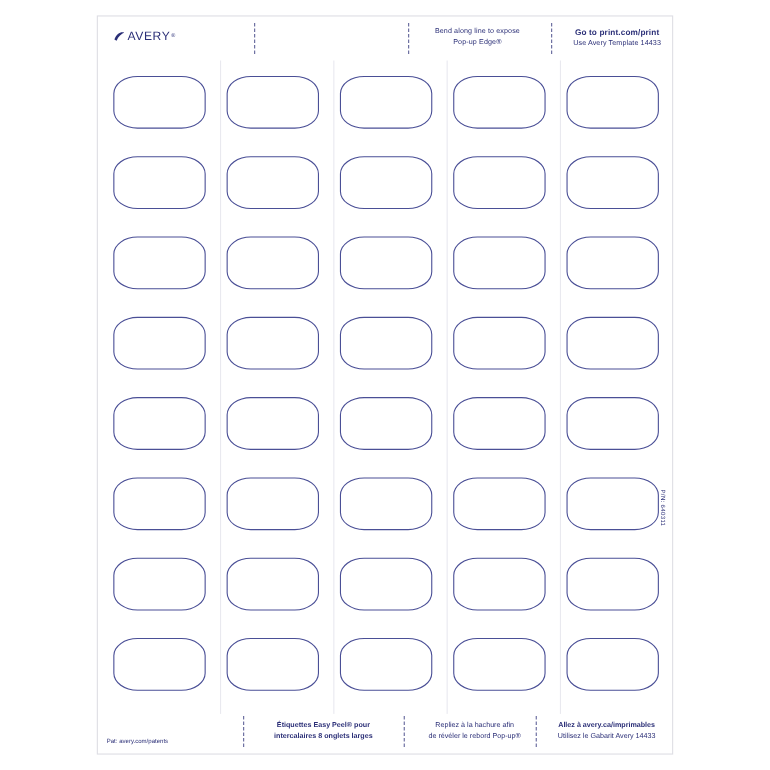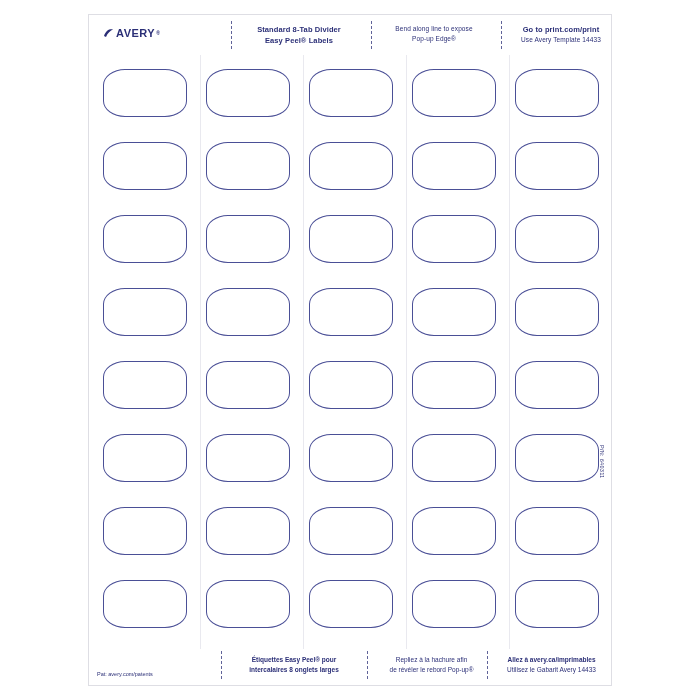--- a/index.html
+++ b/index.html
@@ -37,21 +37,21 @@
     top: 0;
     width: 100%;
     height: 40px;
     box-sizing: border-box;
   }
   .avery-logo {
     position: absolute;
     left: 14px;
     top: 12px;
     color: #2b2f77;
-    font-weight: bold;
+    font-weight: normal;
     font-size: 11px;
     letter-spacing: 0.5px;
     display: flex;
     align-items: center;
   }
   .avery-logo .swoosh {
     display: inline-block;
     width: 11px;
     height: 11px;
     margin-right: 2px;
@@ -170,24 +170,20 @@
       <div class="avery-logo">
         <span class="swoosh">
           <svg width="11" height="11" viewBox="0 0 11 11">
             <path d="M1 8 C3 2, 7 0.5, 10 1.5 C7.5 2.5, 4.5 5, 3 9 Z" fill="#2b2f77"></path>
           </svg>
         </span>
         <span>AVERY</span>
           <span class="reg">®</span>
       </div>
 
-      <div class="hdr-block b1">
-        <div class="line1">Standard 8-Tab Divider</div>
-        <div class="line2">Easy Peel® Labels</div>
-      </div>
 
       <div class="hdr-block b2">
         <div>Bend along line to expose</div>
         <div>Pop-up Edge®</div>
       </div>
 
       <div class="hdr-block b3">
         <div class="line1">Go to print.com/print</div>
         <div>Use Avery Template 14433</div>
       </div>

